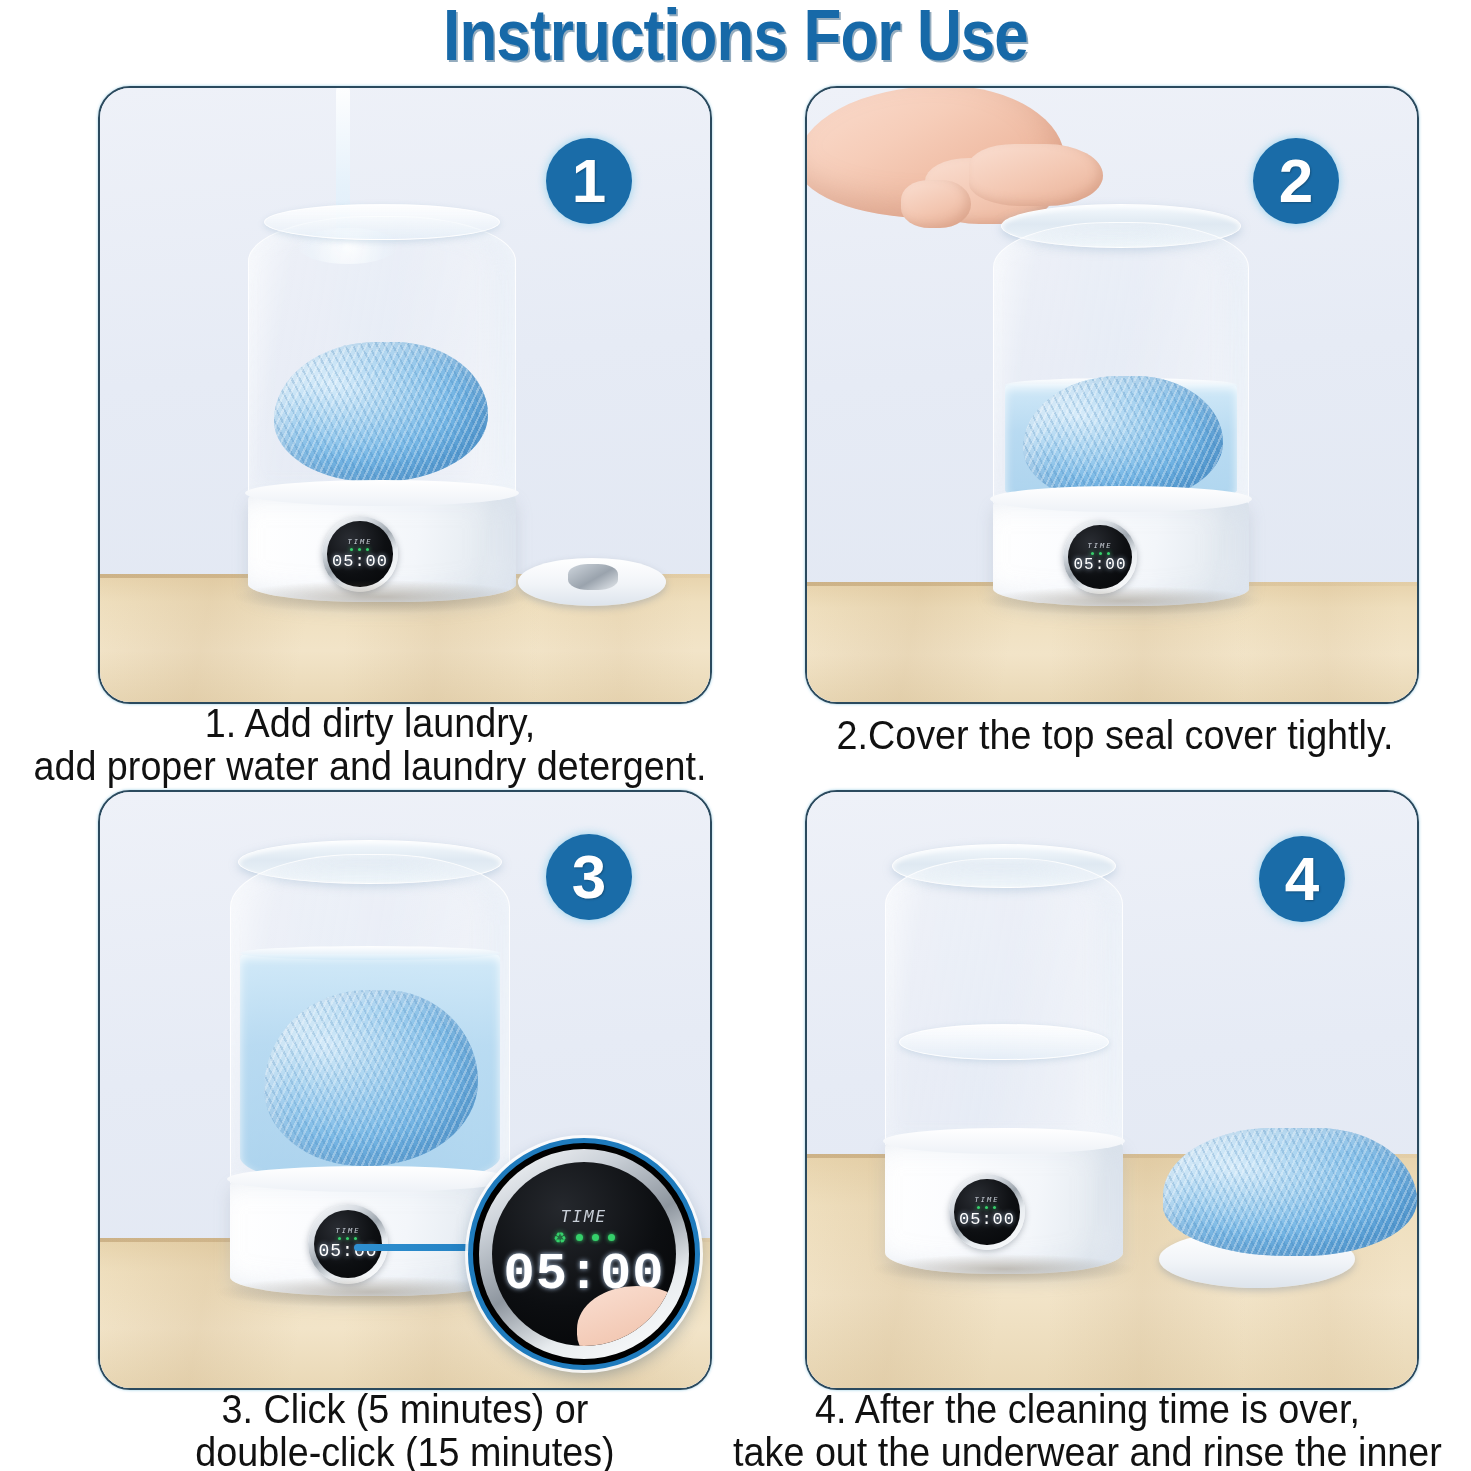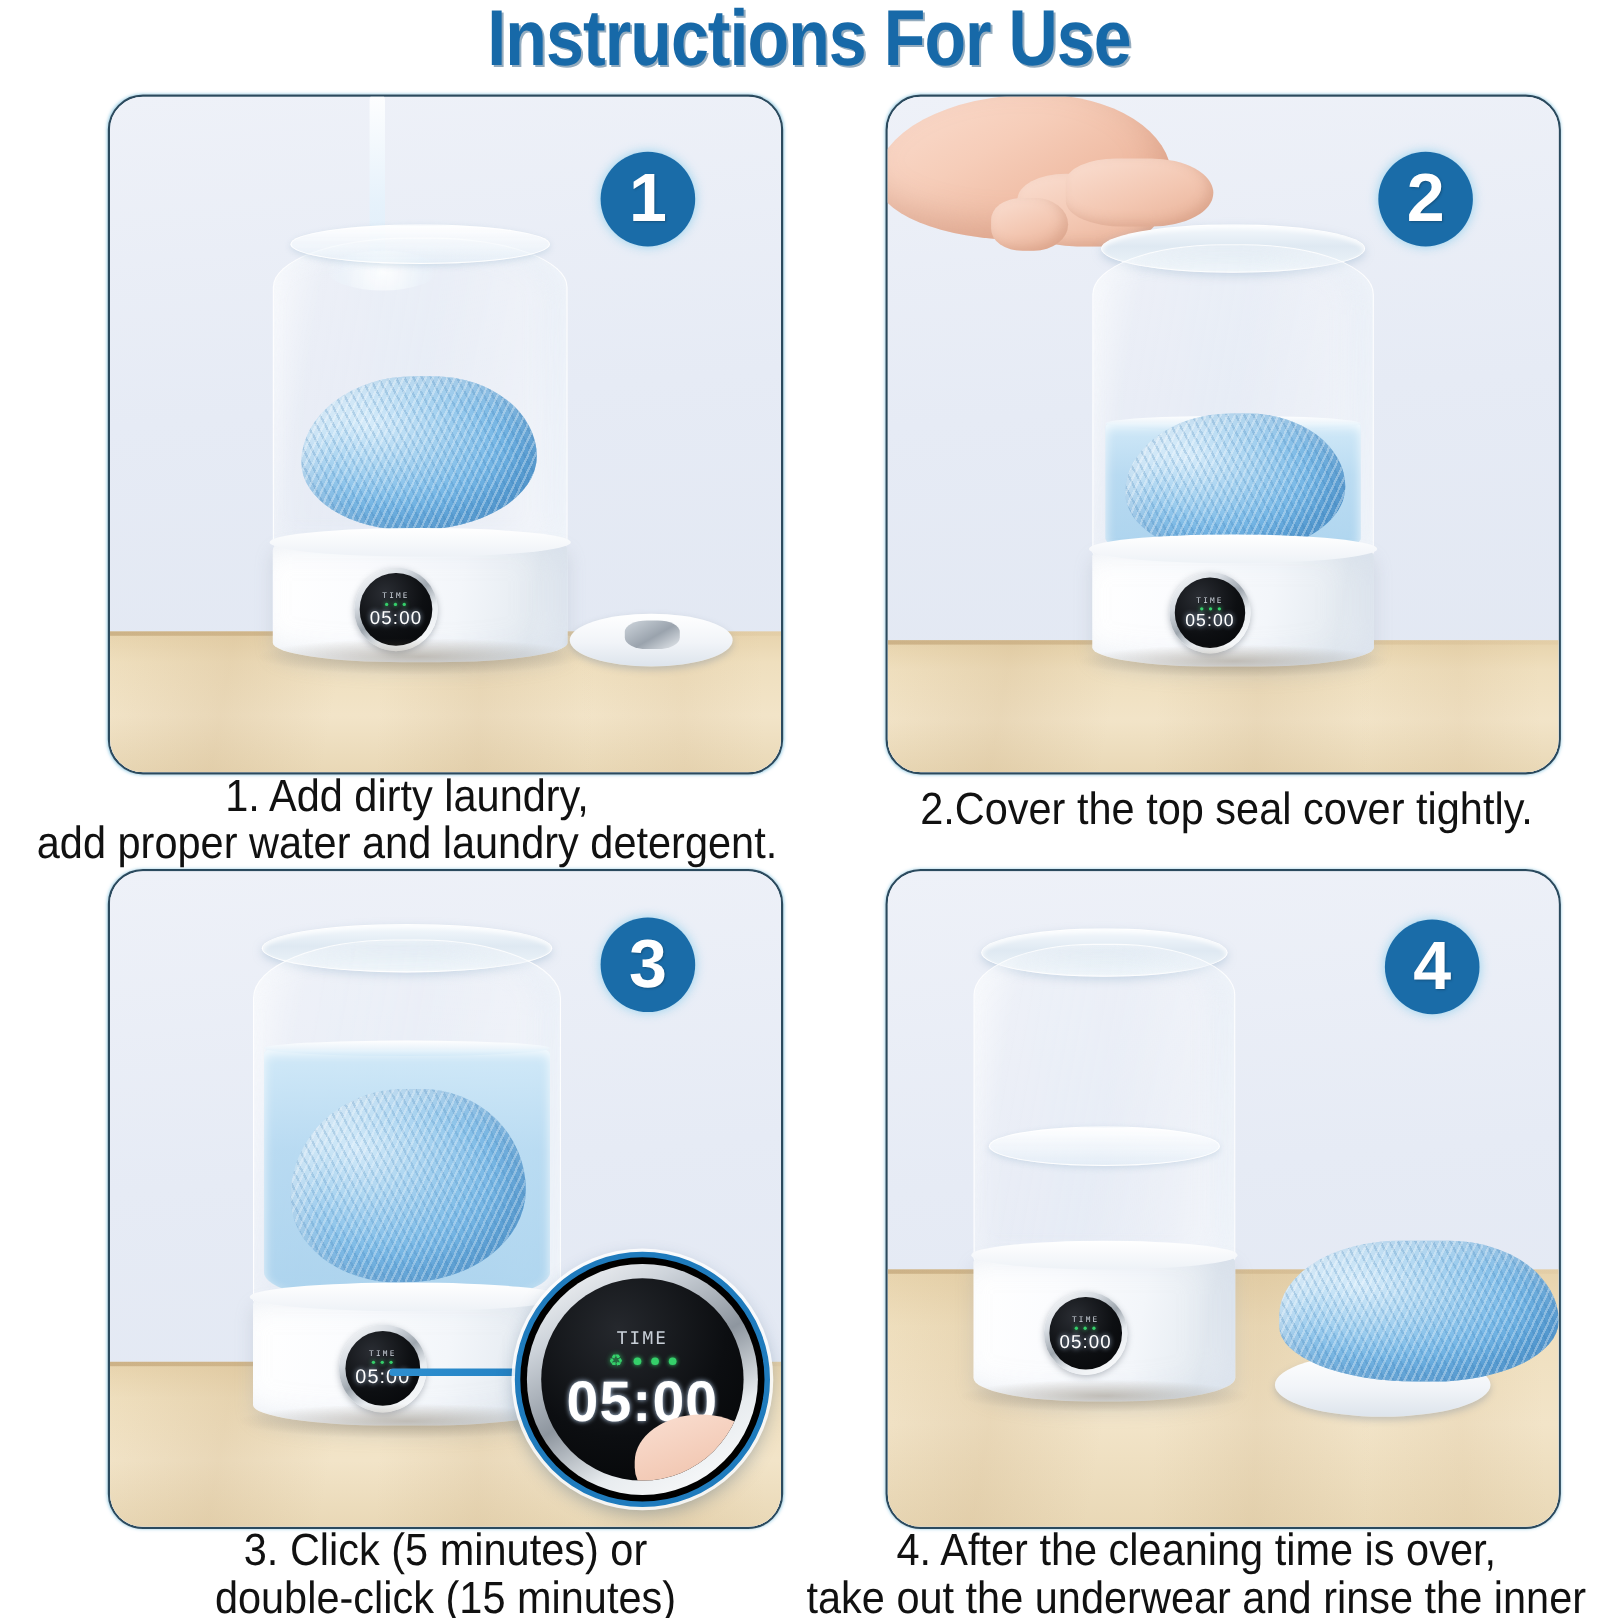--- a/index.html
+++ b/index.html
@@ -112,29 +112,29 @@
     box-shadow:0 2px 6px rgba(110,120,130,.45);
     display:flex;align-items:center;justify-content:center;
   }
   .dial-face{
     position:relative;width:86%;height:86%;border-radius:50%;
     background:radial-gradient(circle at 35% 28%,#2a2d33 0%,#0d0f12 55%,#050608 100%);
     overflow:hidden;
     display:flex;flex-direction:column;align-items:center;justify-content:center;
   }
   .seg{
-    font-family:Liberation Sans, sans-serif;
+    font-family:Liberation Mono, monospace;
     color:#ffffff;
     letter-spacing:1px;
     text-shadow:0 0 5px rgba(200,225,255,.9);
     line-height:1;
   }
   .seg-label{
     font-family:"DejaVu Sans Mono", monospace;
-    color:#e7eef7;opacity:.85;letter-spacing:2px;
+    color:#e7eef7;opacity:.85;letter-spacing:2px;font-style:italic;
   }
   .dots{display:flex;gap:5px;margin:2px 0;}
   .dot{border-radius:50%;background:#35d06a;box-shadow:0 0 4px #35d06a;}
   .recycle{color:#35d06a;text-shadow:0 0 5px #35d06a;line-height:1;}
 
   
   .towel{
     position:absolute;
     background:
       radial-gradient(ellipse at 28% 30%,#d7ecfa 0%,#a8d3f0 28%,#78b8e6 55%,#5ba3da 78%,#8cc2e8 100%);

